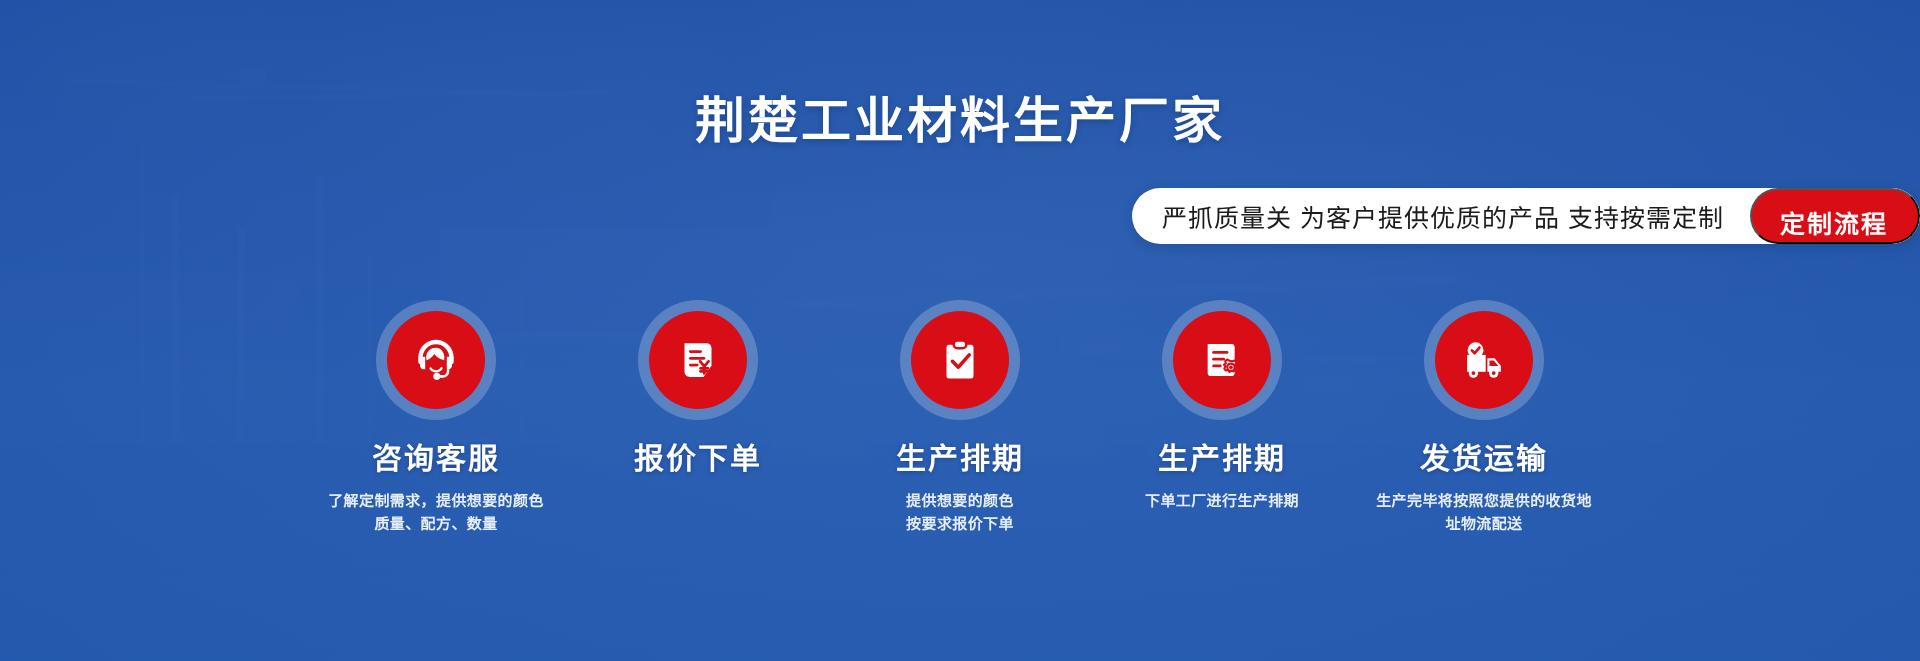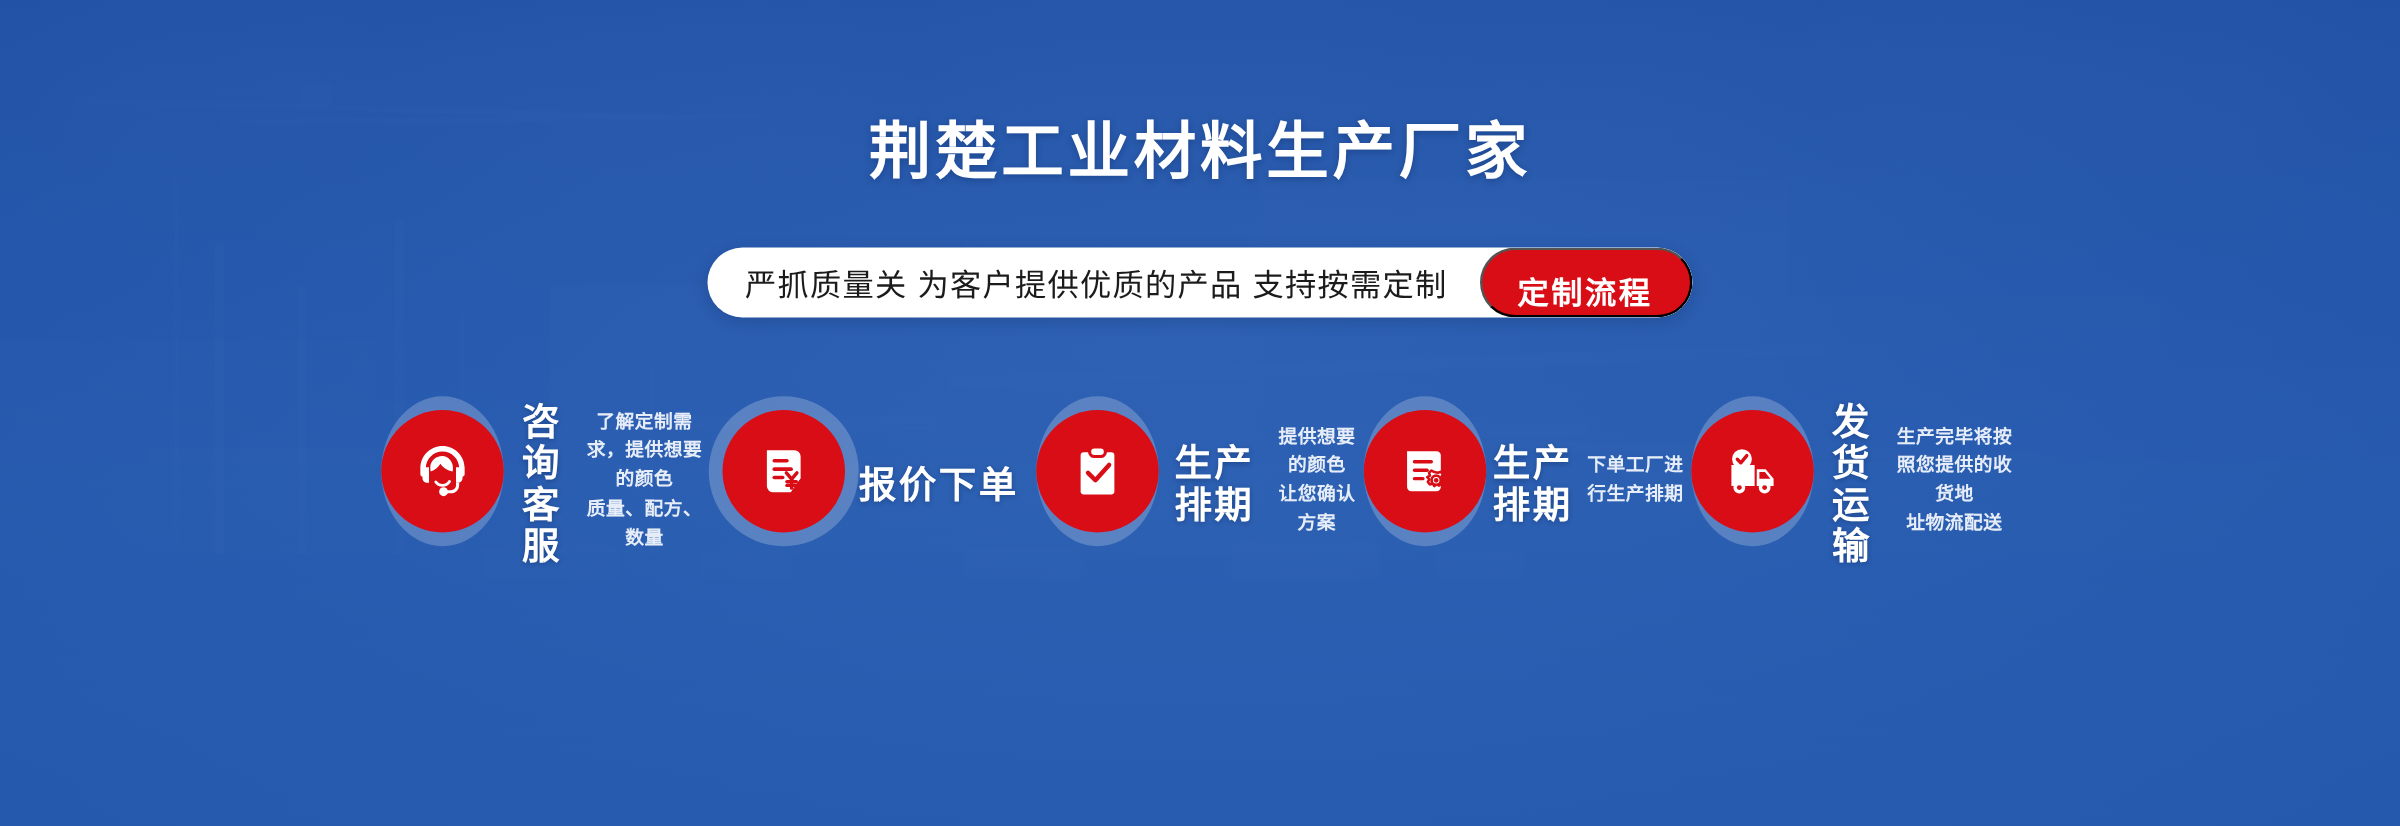--- a/index.html
+++ b/index.html
@@ -138,22 +138,22 @@
     color:#ffffff;
     font-size:50px;
     font-weight:700;
     letter-spacing:3px;
     line-height:1;
     text-shadow:0 2px 6px rgba(0,20,60,.28);
   }
 
   
   .pill-wrap{
-    position:absolute; top:198px; left:0; right:0;
-    display:flex; justify-content:center;
+    position:absolute; top:188px; left:0; right:0;
+    display:flex; justify-content:flex-end;
   }
   .pill{
     display:flex; align-items:center;
     height:56px;
     background:#ffffff;
     border-radius:28px;
     padding-left:30px;
     box-shadow:0 3px 12px rgba(0,16,50,.18);
     overflow:hidden;
   }
@@ -180,21 +180,21 @@
   }
 
   
   .steps{
     position:absolute; top:300px; left:0; right:0;
     display:flex; justify-content:center;
     gap:0;
   }
   .step{
     width:262px;
-    display:flex; flex-direction:row; align-items:center;
+    display:flex; flex-direction:column; align-items:center;
     text-align:center;
   }
   .icon-ring{
     width:120px; height:120px;
     border-radius:50%;
     background:rgba(255,255,255,0.22);
     display:flex; align-items:center; justify-content:center;
     cursor:pointer;
   }
   .icon-disc{
@@ -343,21 +343,21 @@
             <svg viewBox="0 0 64 64" aria-hidden="true">
               <rect x="16" y="14" width="32" height="40" rx="3" fill="#ffffff"></rect>
               <rect x="24.5" y="9" width="15" height="9" rx="4.5" fill="#ffffff" stroke="#d90d15" stroke-width="3"></rect>
               <path d="M23 33.5 L30 40.5 L43 26" fill="none" stroke="#d90d15" stroke-width="4.2" stroke-linecap="round" stroke-linejoin="round"></path>
             </svg>
           </div>
         </div>
         <div class="step-title">生产排期</div>
         <div class="step-desc">
           <span>提供想要的颜色</span>
-          <span>让您确认方案</span>
+          <span>按要求报价下单</span>
         </div>
       </div>
 
       <div class="step">
         <div class="icon-ring">
           <div class="icon-disc">
             <svg viewBox="0 0 64 64" aria-hidden="true">
               <path d="M15 13h28a4 4 0 0 1 4 4v30a4 4 0 0 1-4 4H19a4 4 0 0 1-4-4V13z" fill="#ffffff"></path>
               <g stroke="#d90d15" stroke-width="3.2" stroke-linecap="round">
                 <line x1="22" y1="23" x2="38" y2="23"></line>

